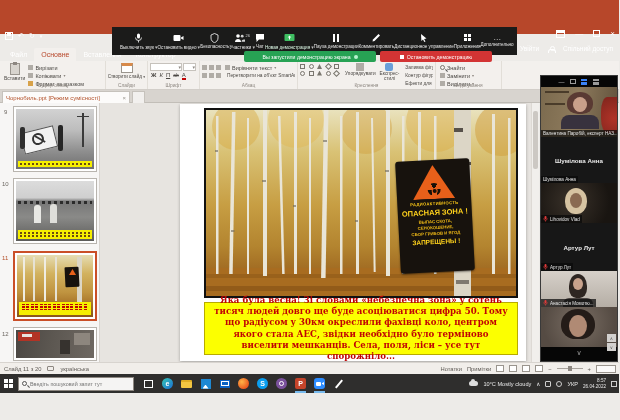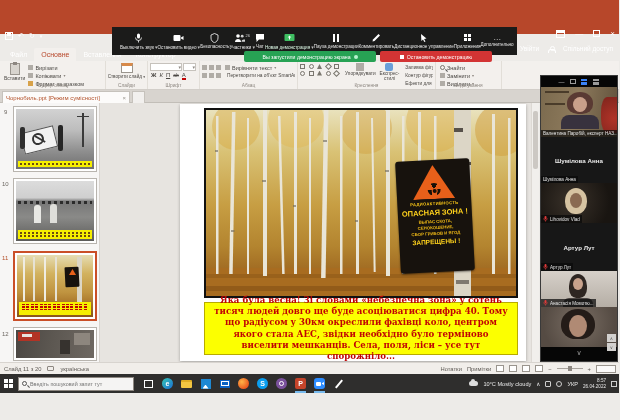--- a/index.html
+++ b/index.html
@@ -514,21 +514,21 @@
         <div class="sg2">ОПАСНАЯ ЗОНА !</div>
         <div class="sg3">
           <span>ВЫПАС СКОТА,</span><br>
           <span>СЕНОКОШЕНИЕ,</span><br>
           <span>СБОР ГРИБОВ И ЯГОД</span>
         </div>
         <div class="sg4">ЗАПРЕЩЕНЫ !</div>
       </div>
     </div>
     <div class="caption">
-      <span>Яка була весна! Зі словами «небезпечна зона» у сотень тисяч людей довго ще буде асоціюватися цифра 40. Тому що радіусом у 30км окреслили фахівці коло, центром якого стала АЕС, звідки необхідно було терміново виселити мешканців. Села, поля, ліси – усе тут спорожніло...</span>
+      <span>Яка була весна! Зі словами «небезпечна зона» у сотень тисяч людей довго ще буде асоціюватися цифра 50. Тому що радіусом у 30км окреслили фахівці коло, центром якого стала АЕС, звідки необхідно було терміново виселити мешканців. Села, поля, ліси – усе тут спорожніло...</span>
     </div>
   </div>
 </div>
 <div class="vscroll">
     <div class="vthumb"></div>
   </div>
 
 <div class="statusbar">
   <div class="sb-left">
     <span>Слайд 11 з 20</span>

